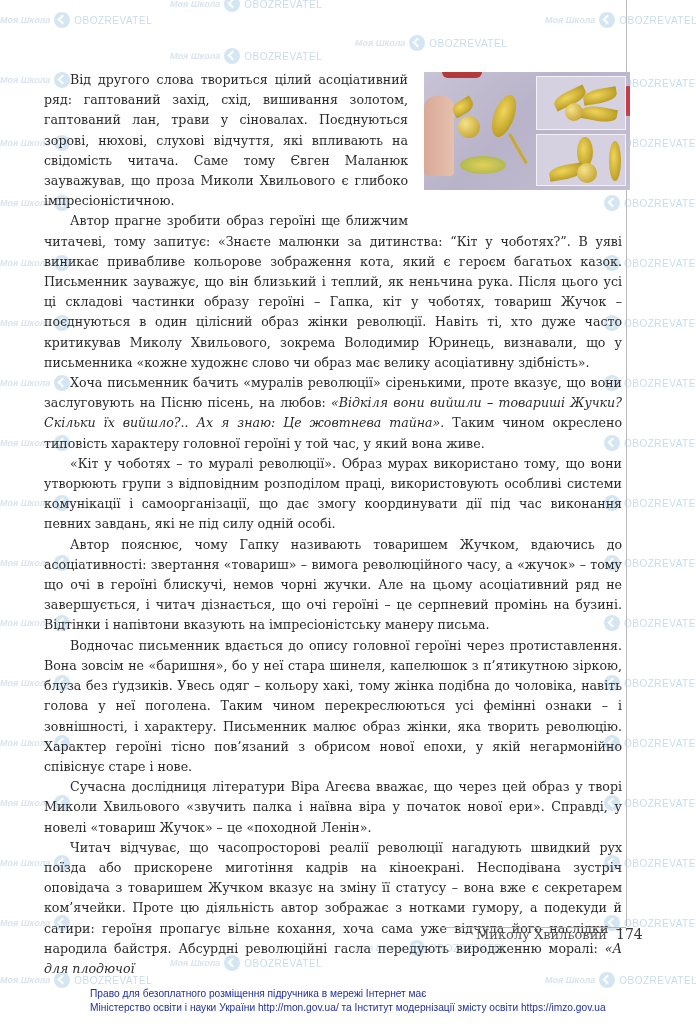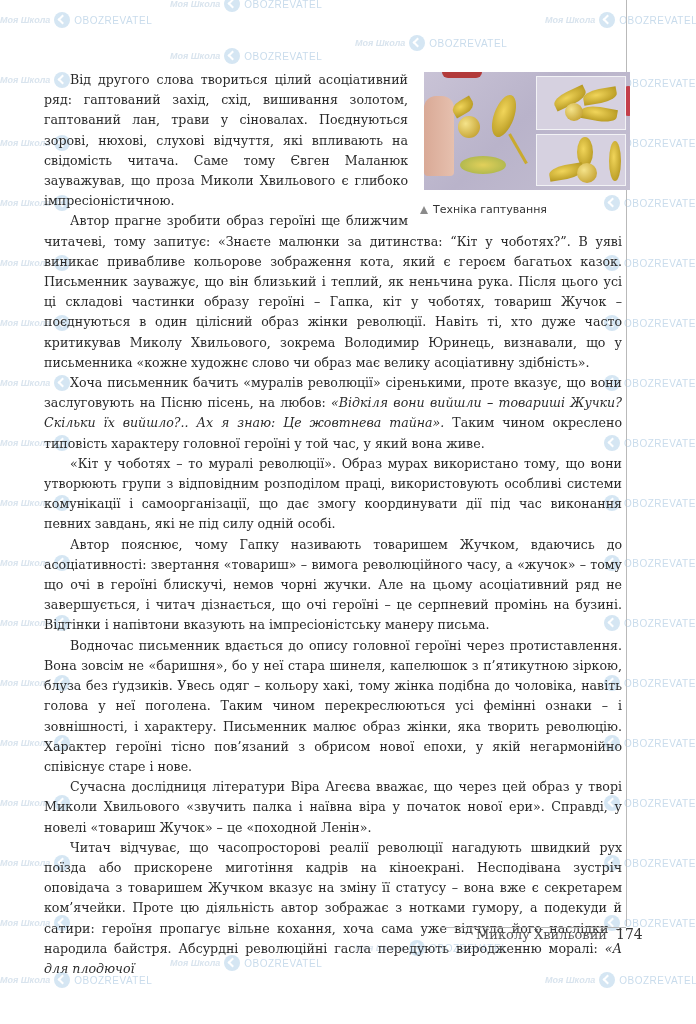--- a/index.html
+++ b/index.html
@@ -268,33 +268,33 @@
           <div class="leaf" style="left:44px;top:30px;width:36px;height:14px;transform:rotate(10deg);"></div>
           <div class="ball" style="left:28px;top:26px;width:18px;height:18px;"></div>
         </div>
         <div class="inset" style="left:112px;top:62px;width:88px;height:50px;">
           <div class="leaf" style="left:40px;top:2px;width:16px;height:30px;border-radius:50%;"></div>
           <div class="leaf" style="left:12px;top:30px;width:34px;height:14px;transform:rotate(-10deg);"></div>
           <div class="ball" style="left:40px;top:28px;width:20px;height:20px;"></div>
           <div class="leaf" style="left:72px;top:6px;width:12px;height:40px;border-radius:50%;"></div>
         </div>
       </div>
-      <div class="caption">
-        <span class="tri"></span>
-        <span>Техніка гаптування</span>
-      </div>
     </div>
 
     <p>Від другого слова твориться цілий асоціативний ряд: гаптований захід, схід, вишивання золотом, гаптований лан, трави у сіновалах. Поєднуються зорові, нюхові, слухові відчуття, які впливають на свідомість читача. Саме тому Євген Маланюк зауважував, що проза Миколи Хвильового є глибоко імпресіоністичною.</p>
     <p>Автор прагне зробити образ героїні ще ближчим читачеві, тому запитує: «Знаєте малюнки за дитинства: “Кіт у чоботях?”. В уяві виникає привабливе кольорове зображення кота, який є героєм багатьох казок. Письменник зауважує, що він близький і теплий, як неньчина рука. Після цього усі ці складові частинки образу героїні – Гапка, кіт у чоботях, товариш Жучок – поєднуються в один цілісний образ жінки революції. Навіть ті, хто дуже часто критикував Миколу Хвильового, зокрема Володимир Юринець, визнавали, що у письменника «кожне художнє слово чи образ має велику асоціативну здібність».</p>
     <p><span>Хоча письменник бачить «муралів революції» сіренькими, проте вказує, що вони заслуговують на Пісню пісень, на любов: </span><em>«Відкіля вони вийшли – товариші Жучки? Скільки їх вийшло?.. Ах я знаю: Це жовтнева тайна».</em><span> Таким чином окреслено типовість характеру головної героїні у той  час, у який вона живе.</span></p>
     <p>«Кіт у чоботях – то муралі революції». Образ мурах використано тому, що вони утворюють групи з відповідним розподілом праці, використовують особливі системи комунікації і самоорганізації, що дає змогу координувати дії під час виконання певних завдань, які не під силу одній особі.</p>
     <p>Автор пояснює, чому Гапку називають товаришем Жучком, вдаючись до асоціативності: звертання «товариш» – вимога революційного часу, а «жучок» – тому що очі в героїні блискучі, немов чорні жучки. Але на цьому асоціативний ряд не завершується, і читач дізнається, що очі героїні – це серпневий промінь на бузині. Відтінки і напівтони вказують на імпресіоністську манеру письма.</p>
     <p>Водночас письменник вдається до опису головної героїні через протиставлення. Вона зовсім не «баришня», бо у неї стара шинеля, капелюшок з п’ятикутною зіркою, блуза без ґудзиків. Увесь одяг – кольору хакі, тому жінка подібна до чоловіка, навіть голова у неї поголена. Таким чином перекреслюються усі фемінні ознаки – і зовнішності, і характеру. Письменник малює образ жінки, яка творить революцію. Характер героїні тісно пов’язаний з обрисом нової епохи, у якій негармонійно співіснує старе і нове.</p>
     <p>Сучасна дослідниця літератури Віра Агеєва вважає, що через цей образ у творі Миколи Хвильового «звучить палка і наївна віра у початок нової ери».  Справді, у новелі «товариш Жучок» – це «походной Ленін».</p>
     <p><span>Читач відчуває, що часопросторові реалії революції нагадують швидкий рух поїзда або прискорене миготіння кадрів на кіноекрані. Несподівана зустріч оповідача з товаришем Жучком вказує на зміну її статусу – вона вже є секретарем ком’ячейки. Проте цю діяльність автор зображає з нотками гумору, а подекуди й сатири: героїня пропагує вільне кохання, хоча сама уже відчула його наслідки – народила байстря. Абсурдні революційні гасла передують виродженню моралі: </span><em>«А для плодючої</em></p>
   </div>
 
   <div class="footer-rule"></div>
   <div class="footer-author">Миколу Хвильовий</div>
   <div class="footer-page">174</div>
 
+  <div class="license">
+    <div>Право для безоплатного розміщення підручника в мережі Інтернет має</div>
+    <div>Міністерство освіти і науки України http://mon.gov.ua/ та Інститут модернізації змісту освіти https://imzo.gov.ua</div>
+  </div>
 </div>
 
 </body></html>

